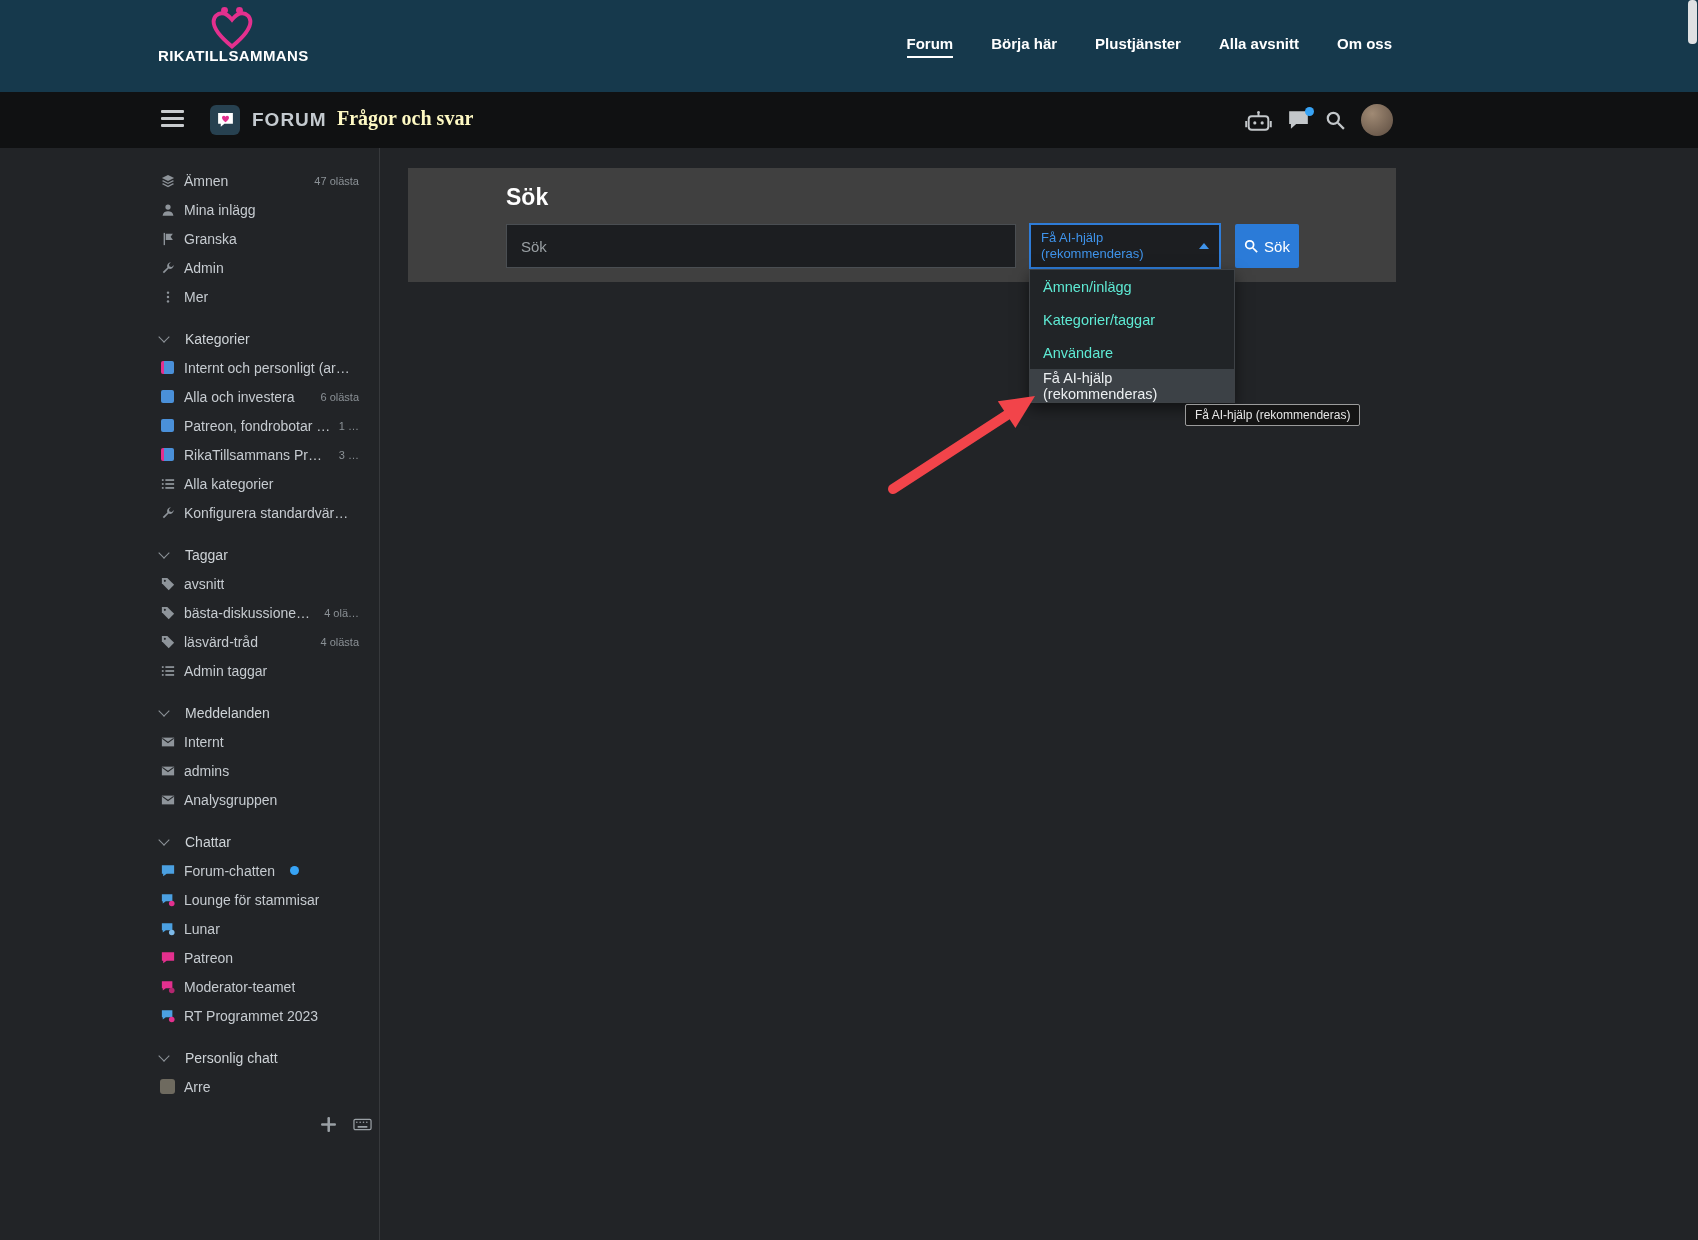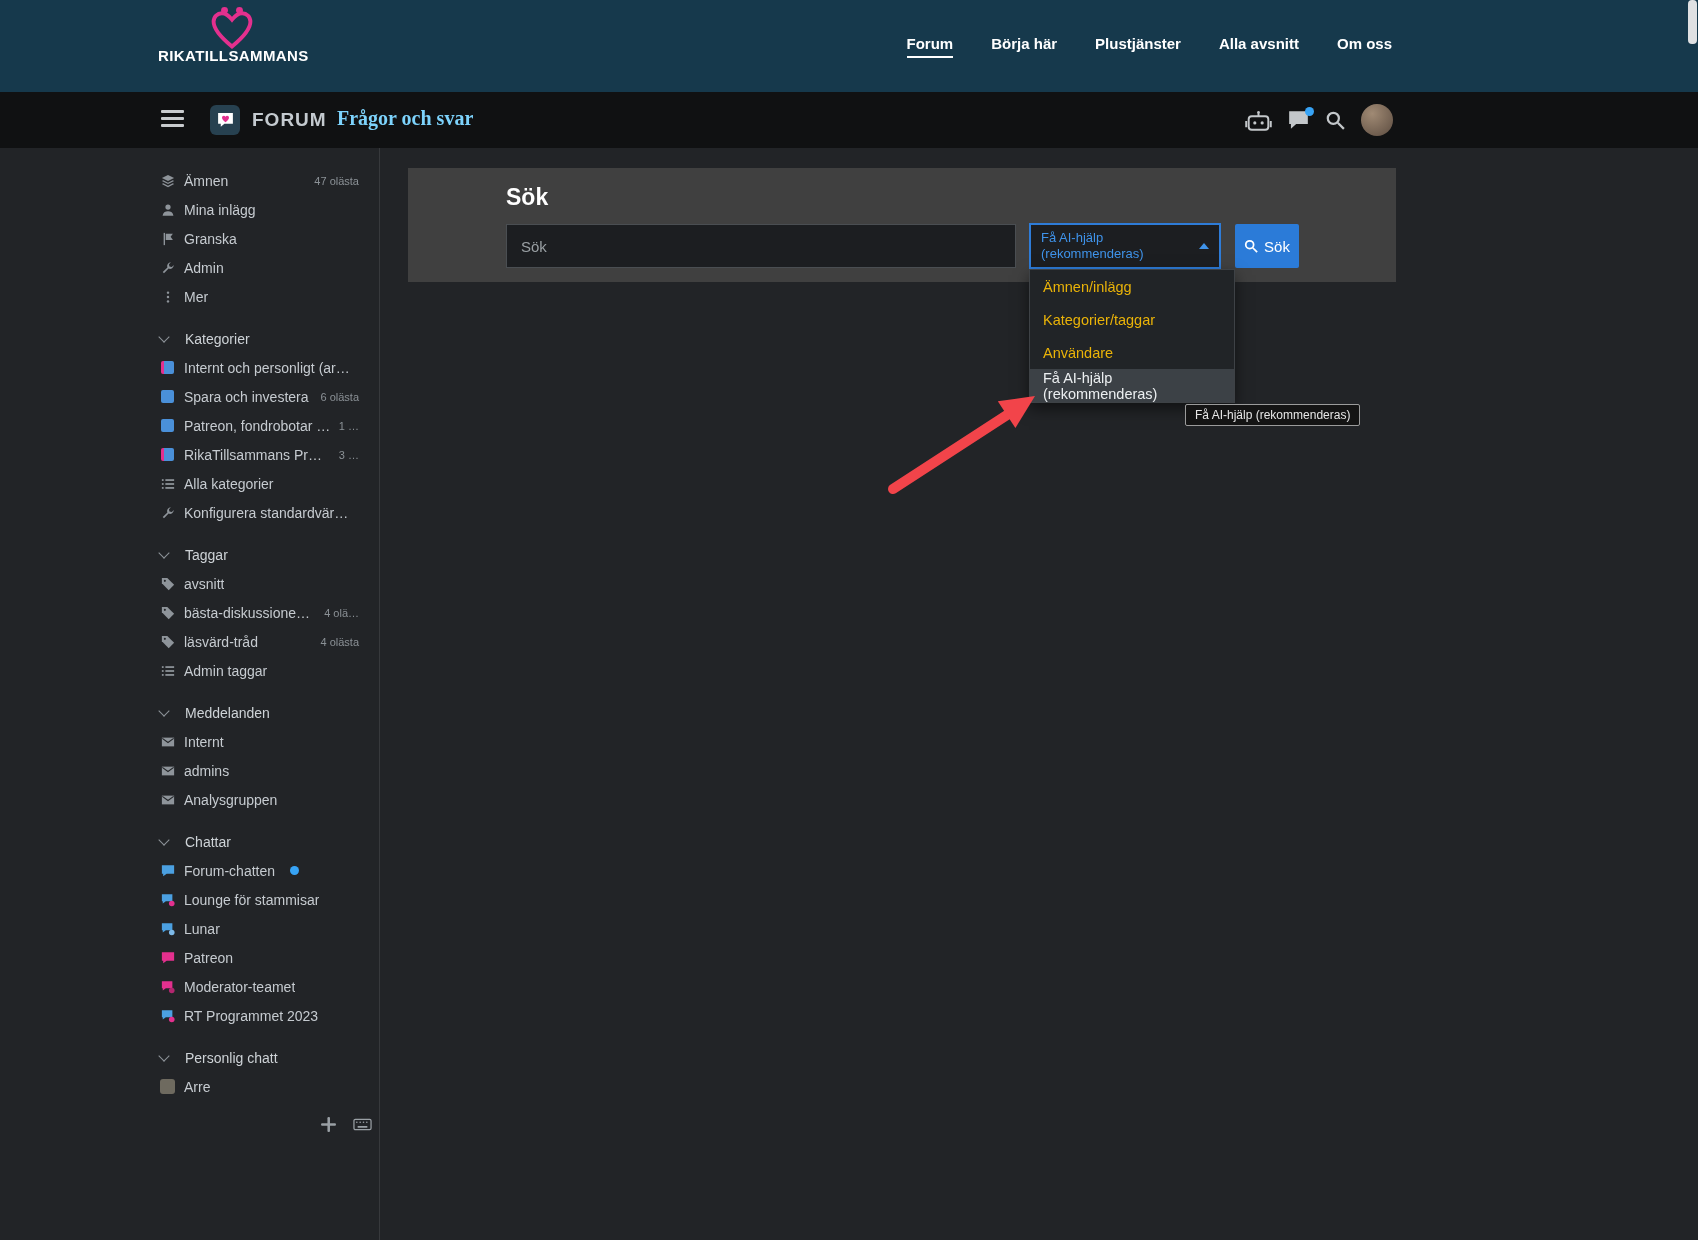--- a/index.html
+++ b/index.html
@@ -15,21 +15,21 @@
   .navlink{color:#fff;font-size:15px;font-weight:700;cursor:pointer;padding-bottom:4px;border-bottom:2px solid transparent;}
   .navlink.active{border-bottom:2px solid #fff;}
 
   
   .forumbar{position:absolute;left:0;top:92px;width:100%;height:56px;background:#101112;}
   .burger{position:absolute;left:161px;top:18px;display:flex;flex-direction:column;gap:4.5px;cursor:pointer;}
   .burger i{width:23px;height:2.6px;background:#c8cbce;border-radius:1px;}
   .chip{position:absolute;left:210px;top:13px;width:30px;height:30px;border-radius:6px;background:#274150;
         display:flex;align-items:center;justify-content:center;cursor:pointer;}
   .forum-label{position:absolute;left:252px;top:17px;font-size:19px;font-weight:800;color:#c4cacf;letter-spacing:1px;}
-  .forum-sub{position:absolute;left:337px;top:15px;font-family:"Liberation Serif",serif;font-size:20px;font-weight:700;color:#7dd3fc;}
+  .forum-sub{position:absolute;left:337px;top:15px;font-family:"Liberation Serif",serif;font-size:20px;font-weight:700;color:#fef9c3;}
   .hicons{position:absolute;right:305px;top:0;height:56px;display:flex;align-items:center;gap:16px;}
   .hicon{color:#c3c7ca;display:flex;align-items:center;justify-content:center;cursor:pointer;position:relative;}
   .chat-dot{position:absolute;top:-3px;right:-5px;width:9px;height:9px;border-radius:50%;background:#37a3f5;}
   .avatar{width:32px;height:32px;border-radius:50%;background:radial-gradient(circle at 35% 30%,#a08a74,#5c4c40);cursor:pointer;}
 
   
   .sidebar{position:absolute;left:0;top:148px;width:380px;height:1092px;box-sizing:border-box;
            border-right:1px solid #37393c;padding:18px 20px 0 160px;}
   .s-item{display:flex;align-items:center;height:29px;gap:9px;cursor:pointer;color:#c6cbd0;font-size:14px;}
   .s-head{display:flex;align-items:center;height:29px;gap:17px;margin-top:13px;cursor:pointer;color:#ced3d7;font-size:14px;}
@@ -62,21 +62,21 @@
   .combo-text{font-size:13px;line-height:16px;color:#3f93ea;width:148px;}
   .caret-up{width:0;height:0;border-left:5px solid transparent;border-right:5px solid transparent;
             border-bottom:6px solid #3f93ea;flex:none;}
   .sok-btn{width:64px;height:44px;background:#2b7bd8;border:none;color:#fff;display:flex;align-items:center;
            justify-content:center;gap:6px;font-size:15px;cursor:pointer;border-radius:2px;
            font-family:"Liberation Sans",sans-serif;}
 
   
   .dropdown-menu{position:absolute;left:1029px;top:269px;width:204px;background:#212427;
                  border:1px solid #3e4246;box-shadow:0 6px 14px rgba(0,0,0,.5);}
-  .dd-item{height:33px;display:flex;align-items:center;padding:0 13px;font-size:14.5px;color:#eab308;cursor:pointer;}
+  .dd-item{height:33px;display:flex;align-items:center;padding:0 13px;font-size:14.5px;color:#5eead4;cursor:pointer;}
   .dd-item.selected{background:#3c4146;color:#eceff1;}
 
   
   .tooltip{position:absolute;left:1185px;top:404px;font-size:12px;color:#e6e6e6;background:#141414;
            border:1px solid #9b9b9b;padding:3px 9px;border-radius:2px;}
 
   
   .arrow-overlay{position:absolute;left:0;top:0;width:1698px;height:1240px;pointer-events:none;}
   .scroll-thumb{position:absolute;right:1px;top:0;width:9px;height:44px;background:#dfe1e3;border-radius:4px;}
 </style>
@@ -201,21 +201,21 @@
     <div class="s-item">
       <span class="s-ico">
           <span class="sq sq-split"></span>
         </span>
       <span class="s-label">Internt och personligt (ar…</span>
     </div>
     <div class="s-item">
       <span class="s-ico">
           <span class="sq sq-blue"></span>
         </span>
-      <span class="s-label">Spara och investera</span>
+      <span class="s-label">Alla och investera</span>
       <span class="s-badge">6 olästa</span>
     </div>
     <div class="s-item">
       <span class="s-ico">
           <span class="sq sq-blue"></span>
         </span>
       <span class="s-label">Patreon, fondrobotar …</span>
       <span class="s-badge">1 …</span>
     </div>
     <div class="s-item">

